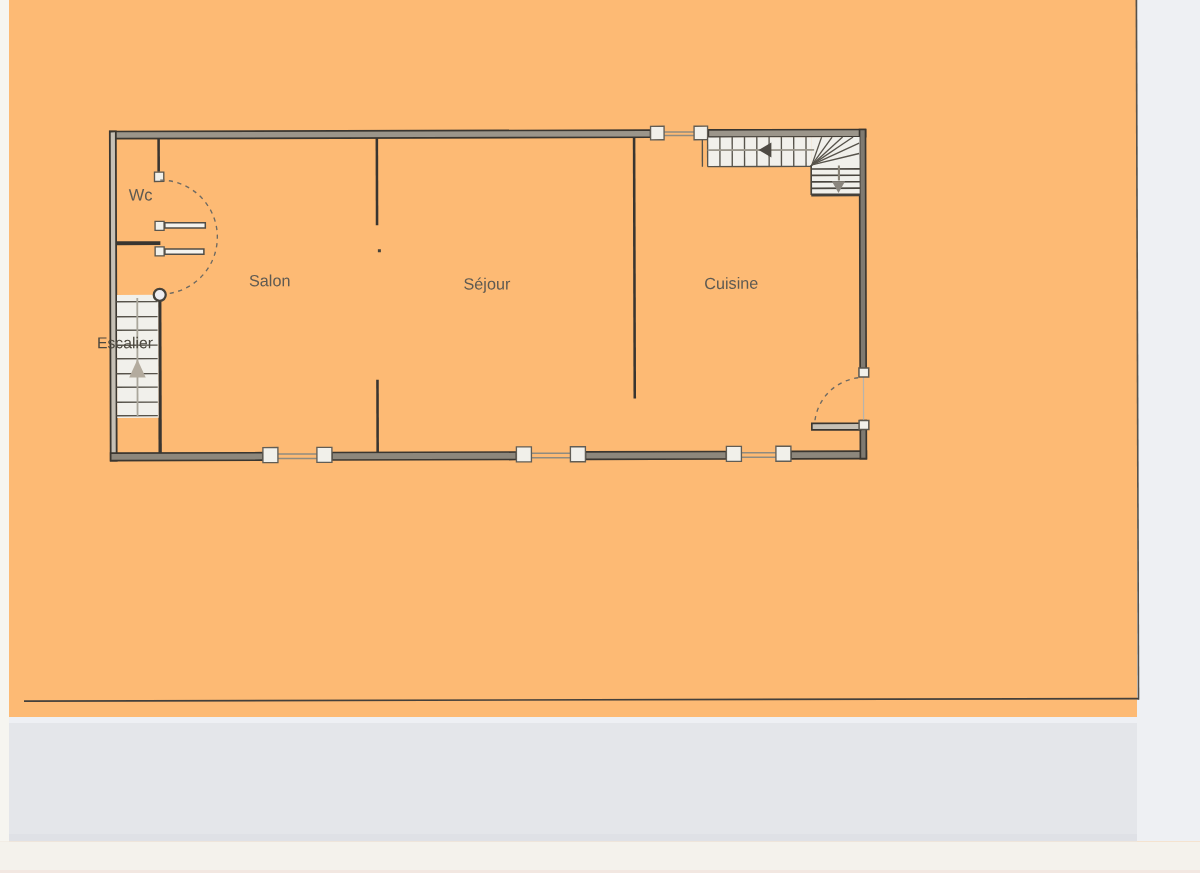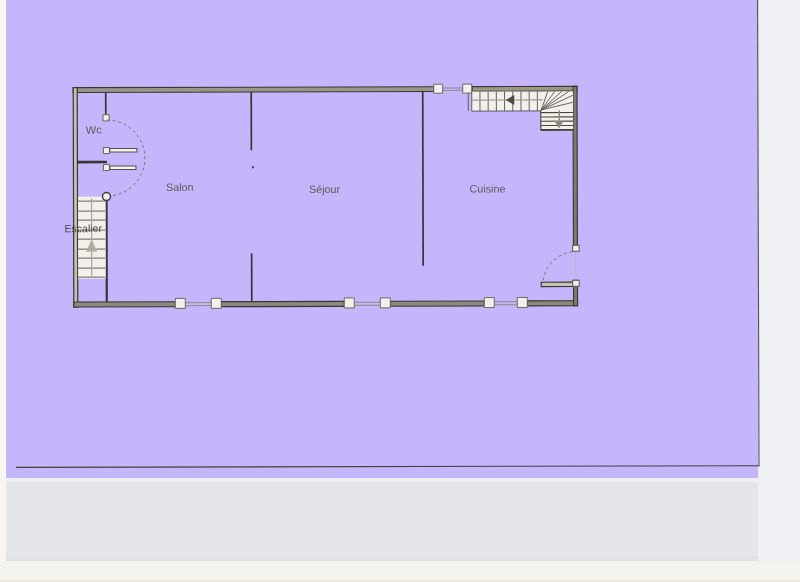--- a/index.html
+++ b/index.html
@@ -1,16 +1,16 @@
 <!DOCTYPE html>
 <html><head>
 <meta charset="utf-8">
 <style>
   html,body{margin:0;padding:0;}
-  #page{position:relative;width:800px;height:582px;background:#c4b5fd;overflow:hidden;
+  #page{position:relative;width:800px;height:582px;background:#fdba74;overflow:hidden;
         font-family:"Liberation Sans", sans-serif;}
   .abs{position:absolute;}
 </style>
 </head>
 <body>
 <div id="page">
 
   <div class="abs" style="left:758px;top:0;width:42px;height:561px;background:#eef0f3;"></div>
   <div class="abs" style="left:0;top:478px;width:758px;height:4px;background:#eef0f4;"></div>
   <div class="abs" style="left:0;top:482px;width:758px;height:79px;background:#e4e6ea;"></div>

